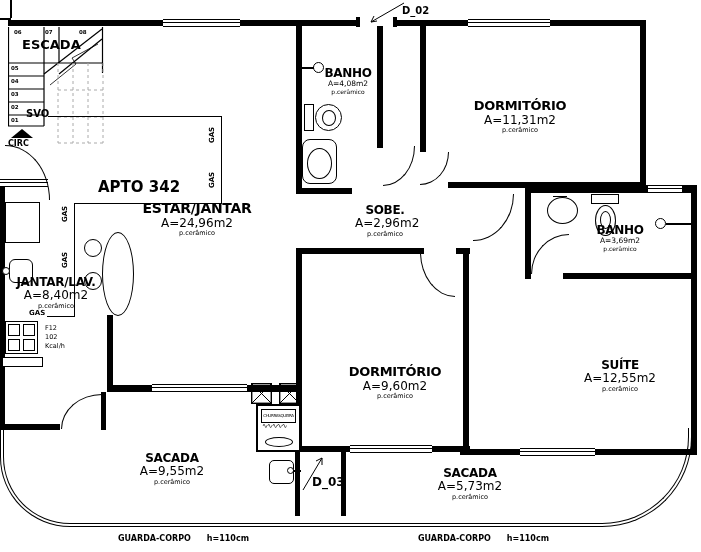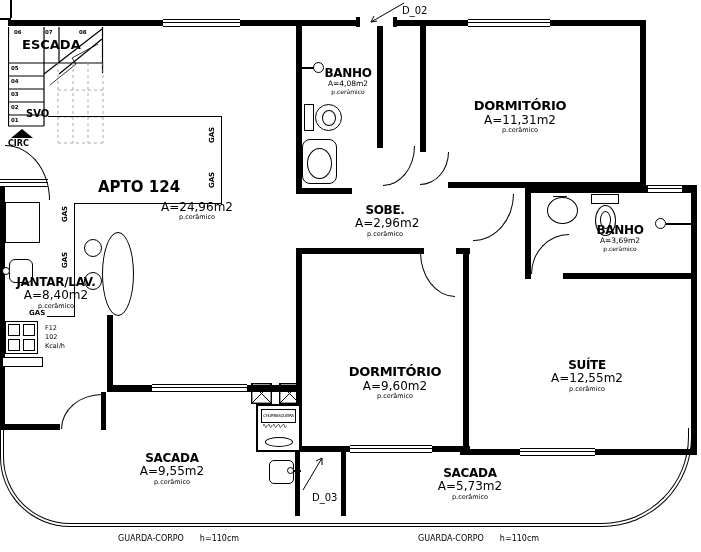--- a/index.html
+++ b/index.html
@@ -18,21 +18,21 @@
   .rl .n{font-weight:bold;font-size:12px;letter-spacing:-0.3px;white-space:nowrap}
   .rl .a{font-size:12px;white-space:nowrap}
   .rl .fl{font-size:6.5px;white-space:nowrap}
   .tx{position:absolute;white-space:nowrap}
   .gasv{position:absolute;font-size:7px;font-weight:bold;transform:rotate(-90deg);transform-origin:center}
   .rail{position:absolute;left:0;top:428;width:692px;height:99px;box-sizing:border-box;
         border-left:4px double #000;border-bottom:4px double #000;border-right:4px double #000;
         border-radius:0 0 90px 70px;left:0px;top:428px}
   .num{position:absolute;font-size:5.5px;font-weight:bold}
   .tri-up{position:absolute;width:0;height:0;border-left:11px solid transparent;border-right:11px solid transparent;border-bottom:9px solid #000}
-  .guard{position:absolute;font-size:8px;font-weight:normal;display:flex;gap:16px;white-space:nowrap}
+  .guard{position:absolute;font-size:8px;font-weight:bold;display:flex;gap:16px;white-space:nowrap}
 </style>
 </head>
 <body>
 
 <div class="plan">
 
   <i class="w" style="left:8px;top:20px;width:350px;height:6px"></i>
   <i class="w" style="left:396px;top:20px;width:250px;height:6px"></i>
   <i class="w" style="left:640px;top:26px;width:6px;height:161px"></i>
   <i class="w" style="left:525px;top:185px;width:172px;height:8px"></i>
@@ -184,30 +184,31 @@
     <div style="position:absolute;left:7px;top:31px;width:26px;height:8px;border:1px solid #000;border-radius:50%"></div>
   </div>
   <i class="f" style="left:269px;top:460px;width:25px;height:24px;border-radius:5px"></i>
   <i class="f" style="left:287px;top:467px;width:7px;height:7px;border-radius:50%"></i>
   <i class="pipe" style="left:293px;top:470px;width:8px;height:1.5px"></i>
 
   <svg style="position:absolute;left:362px;top:0px" width="46" height="26">
     <line x1="9" y1="22" x2="42" y2="3" stroke="#000" stroke-width="1"></line>
     <polyline points="15,21 9,22 12,16" fill="none" stroke="#000" stroke-width="1"></polyline>
   </svg>
-  <span class="tx" style="left:402px;top:5px;font-size:10px;font-weight:normal">D_02</span>
+  <span class="tx" style="left:402px;top:5px;font-size:10px;font-weight:bold">D_02</span>
   <svg style="position:absolute;left:298px;top:452px" width="30" height="42">
     <line x1="5" y1="38" x2="24" y2="6" stroke="#000" stroke-width="1"></line>
     <polyline points="18,9 24,6 24,13" fill="none" stroke="#000" stroke-width="1"></polyline>
   </svg>
-  <span class="tx" style="left:312px;top:492px;font-size:10px;font-weight:normal">D_03</span>
-
-  <span class="tx" style="left:98px;top:178px;font-size:15px;font-weight:600">APTO 124</span>
+  <span class="tx" style="left:312px;top:475px;font-size:12px;font-weight:bold">D_03</span>
+
+  <span class="tx" style="left:98px;top:178px;font-size:15px;font-weight:600">APTO 342</span>
 
   <div class="rl" style="left:122px;top:201px;width:150px">
+    <div class="n" style="font-size:14px">ESTAR/JANTAR</div>
     <div class="a">A=24,96m2</div>
     <div class="fl">p.cerâmico</div>
   </div>
   <div class="rl" style="left:0px;top:276px;width:112px">
     <div class="n">JANTAR/LAV.</div>
     <div class="a">A=8,40m2</div>
     <div class="fl">p.cerâmico</div>
   </div>
   <div class="rl" style="left:310px;top:67px;width:76px">
     <div class="n">BANHO</div>
@@ -227,21 +228,21 @@
   <div class="rl" style="left:582px;top:224px;width:76px">
     <div class="n">BANHO</div>
     <div class="a" style="font-size:7.5px">A=3,69m2</div>
     <div class="fl" style="font-size:6px">p.cerâmico</div>
   </div>
   <div class="rl" style="left:335px;top:365px;width:120px">
     <div class="n" style="font-size:13px">DORMITÓRIO</div>
     <div class="a">A=9,60m2</div>
     <div class="fl">p.cerâmico</div>
   </div>
-  <div class="rl" style="left:544px;top:359px;width:86px">
+  <div class="rl" style="left:577px;top:359px;width:86px">
     <div class="n">SUÍTE</div>
     <div class="a">A=12,55m2</div>
     <div class="fl">p.cerâmico</div>
   </div>
   <div class="rl" style="left:122px;top:452px;width:100px">
     <div class="n">SACADA</div>
     <div class="a">A=9,55m2</div>
     <div class="fl">p.cerâmico</div>
   </div>
   <div class="rl" style="left:420px;top:467px;width:100px">

